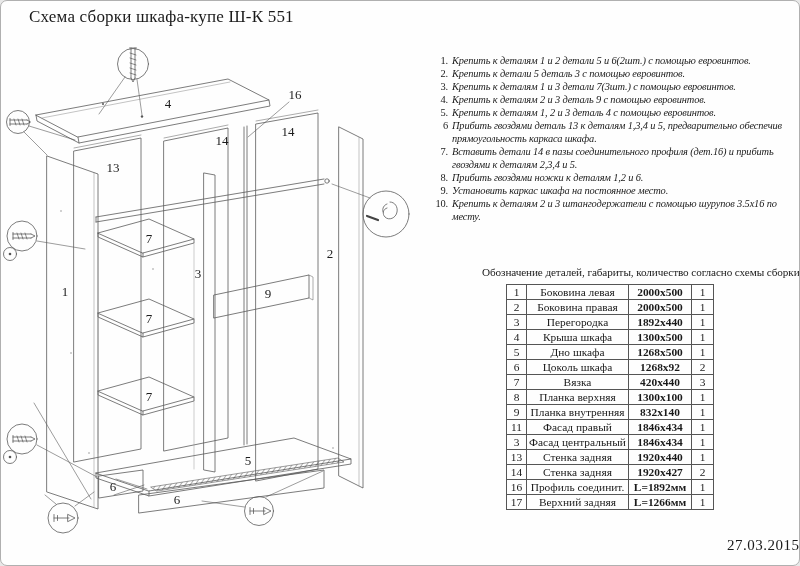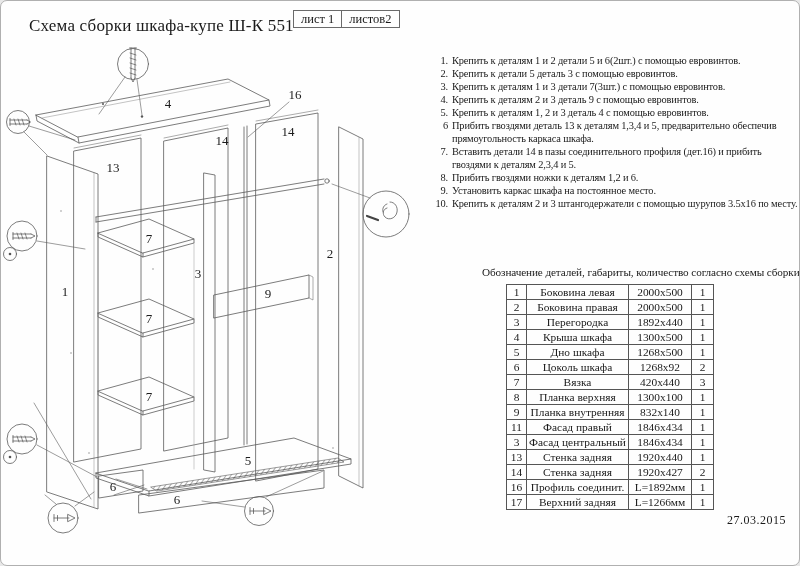--- a/index.html
+++ b/index.html
@@ -1,49 +1,45 @@
 <!DOCTYPE html>
 <html><head>
 <meta charset="utf-8">
 <style>
   html,body{margin:0;padding:0;background:#e8e8e8;}
   .page{
     position:relative;width:800px;height:566px;background:#fefefe;
     font-family:"Liberation Serif","DejaVu Serif",serif;color:#1a1a1a;
     border:1px solid #b0b0b0;border-radius:7px;box-sizing:border-box;overflow:hidden;
   }
-  .title{position:absolute;left:28px;top:6px;font-size:17px;letter-spacing:.2px;white-space:nowrap;margin-top:9px;}
+  .title{position:absolute;left:28px;top:6px;font-size:17px;letter-spacing:.2px;white-space:nowrap;}
   .sheetbox{position:absolute;left:292px;top:9px;display:flex;font-size:12.5px;}
   .sheetbox .cell{border:1px solid #6a6a6a;padding:0 7px;height:16px;line-height:16px;white-space:nowrap;}
   .sheetbox .cell+.cell{border-left:none;}
   svg.diagram{position:absolute;left:0;top:0;width:420px;height:566px;}
   .instructions{position:absolute;left:422px;top:53px;width:378px;font-size:10.4px;line-height:13px;letter-spacing:-0.15px;}
   .instr{display:flex;}
   .instr .inum{flex:none;width:25px;text-align:right;padding-right:4px;}
-  .instr .itxt{flex:1;}
+  .instr .itxt{flex:1;font-style:italic;}
   .tbl-caption{position:absolute;left:461px;top:265px;font-size:11.2px;white-space:nowrap;letter-spacing:-0.1px;padding-left:20px;}
   table.parts{position:absolute;left:505px;top:283px;border-collapse:collapse;font-size:11.4px;}
   table.parts td{border:1px solid #555;padding:0 2px;height:14px;line-height:12px;text-align:center;white-space:nowrap;}
   table.parts td.c-num{width:15px;}
   table.parts td.c-name{width:97px;}
-  table.parts td.c-size{width:58px;}
+  table.parts td.c-size{width:58px;font-weight:bold;}
   table.parts td.c-qty{width:17px;}
-  .date{position:absolute;left:726px;top:512px;font-size:12px;letter-spacing:.5px;}
+  .date{position:absolute;left:726px;top:536px;font-size:15px;letter-spacing:.5px;}
 </style>
 </head>
 <body>
 
 <div class="page">
 
   <div class="title">Схема сборки шкафа-купе Ш-К 551</div>
 
-  <div class="sheetbox">
-    <div class="cell">лист 1</div>
-    <div class="cell">листов2</div>
-  </div>
 
   <svg class="diagram" viewBox="0 0 420 566" xmlns="http://www.w3.org/2000/svg">
     <defs>
       <pattern id="hatch" width="4" height="4" patternUnits="userSpaceOnUse" patternTransform="rotate(35)">
         <line x1="0" y1="0" x2="0" y2="4" stroke="#4a4a4a" stroke-width="0.9"></line>
       </pattern>
     </defs>
 
     <g stroke="#5a5a5a" stroke-width="0.8" fill="none" stroke-linecap="round" stroke-linejoin="round">
 

